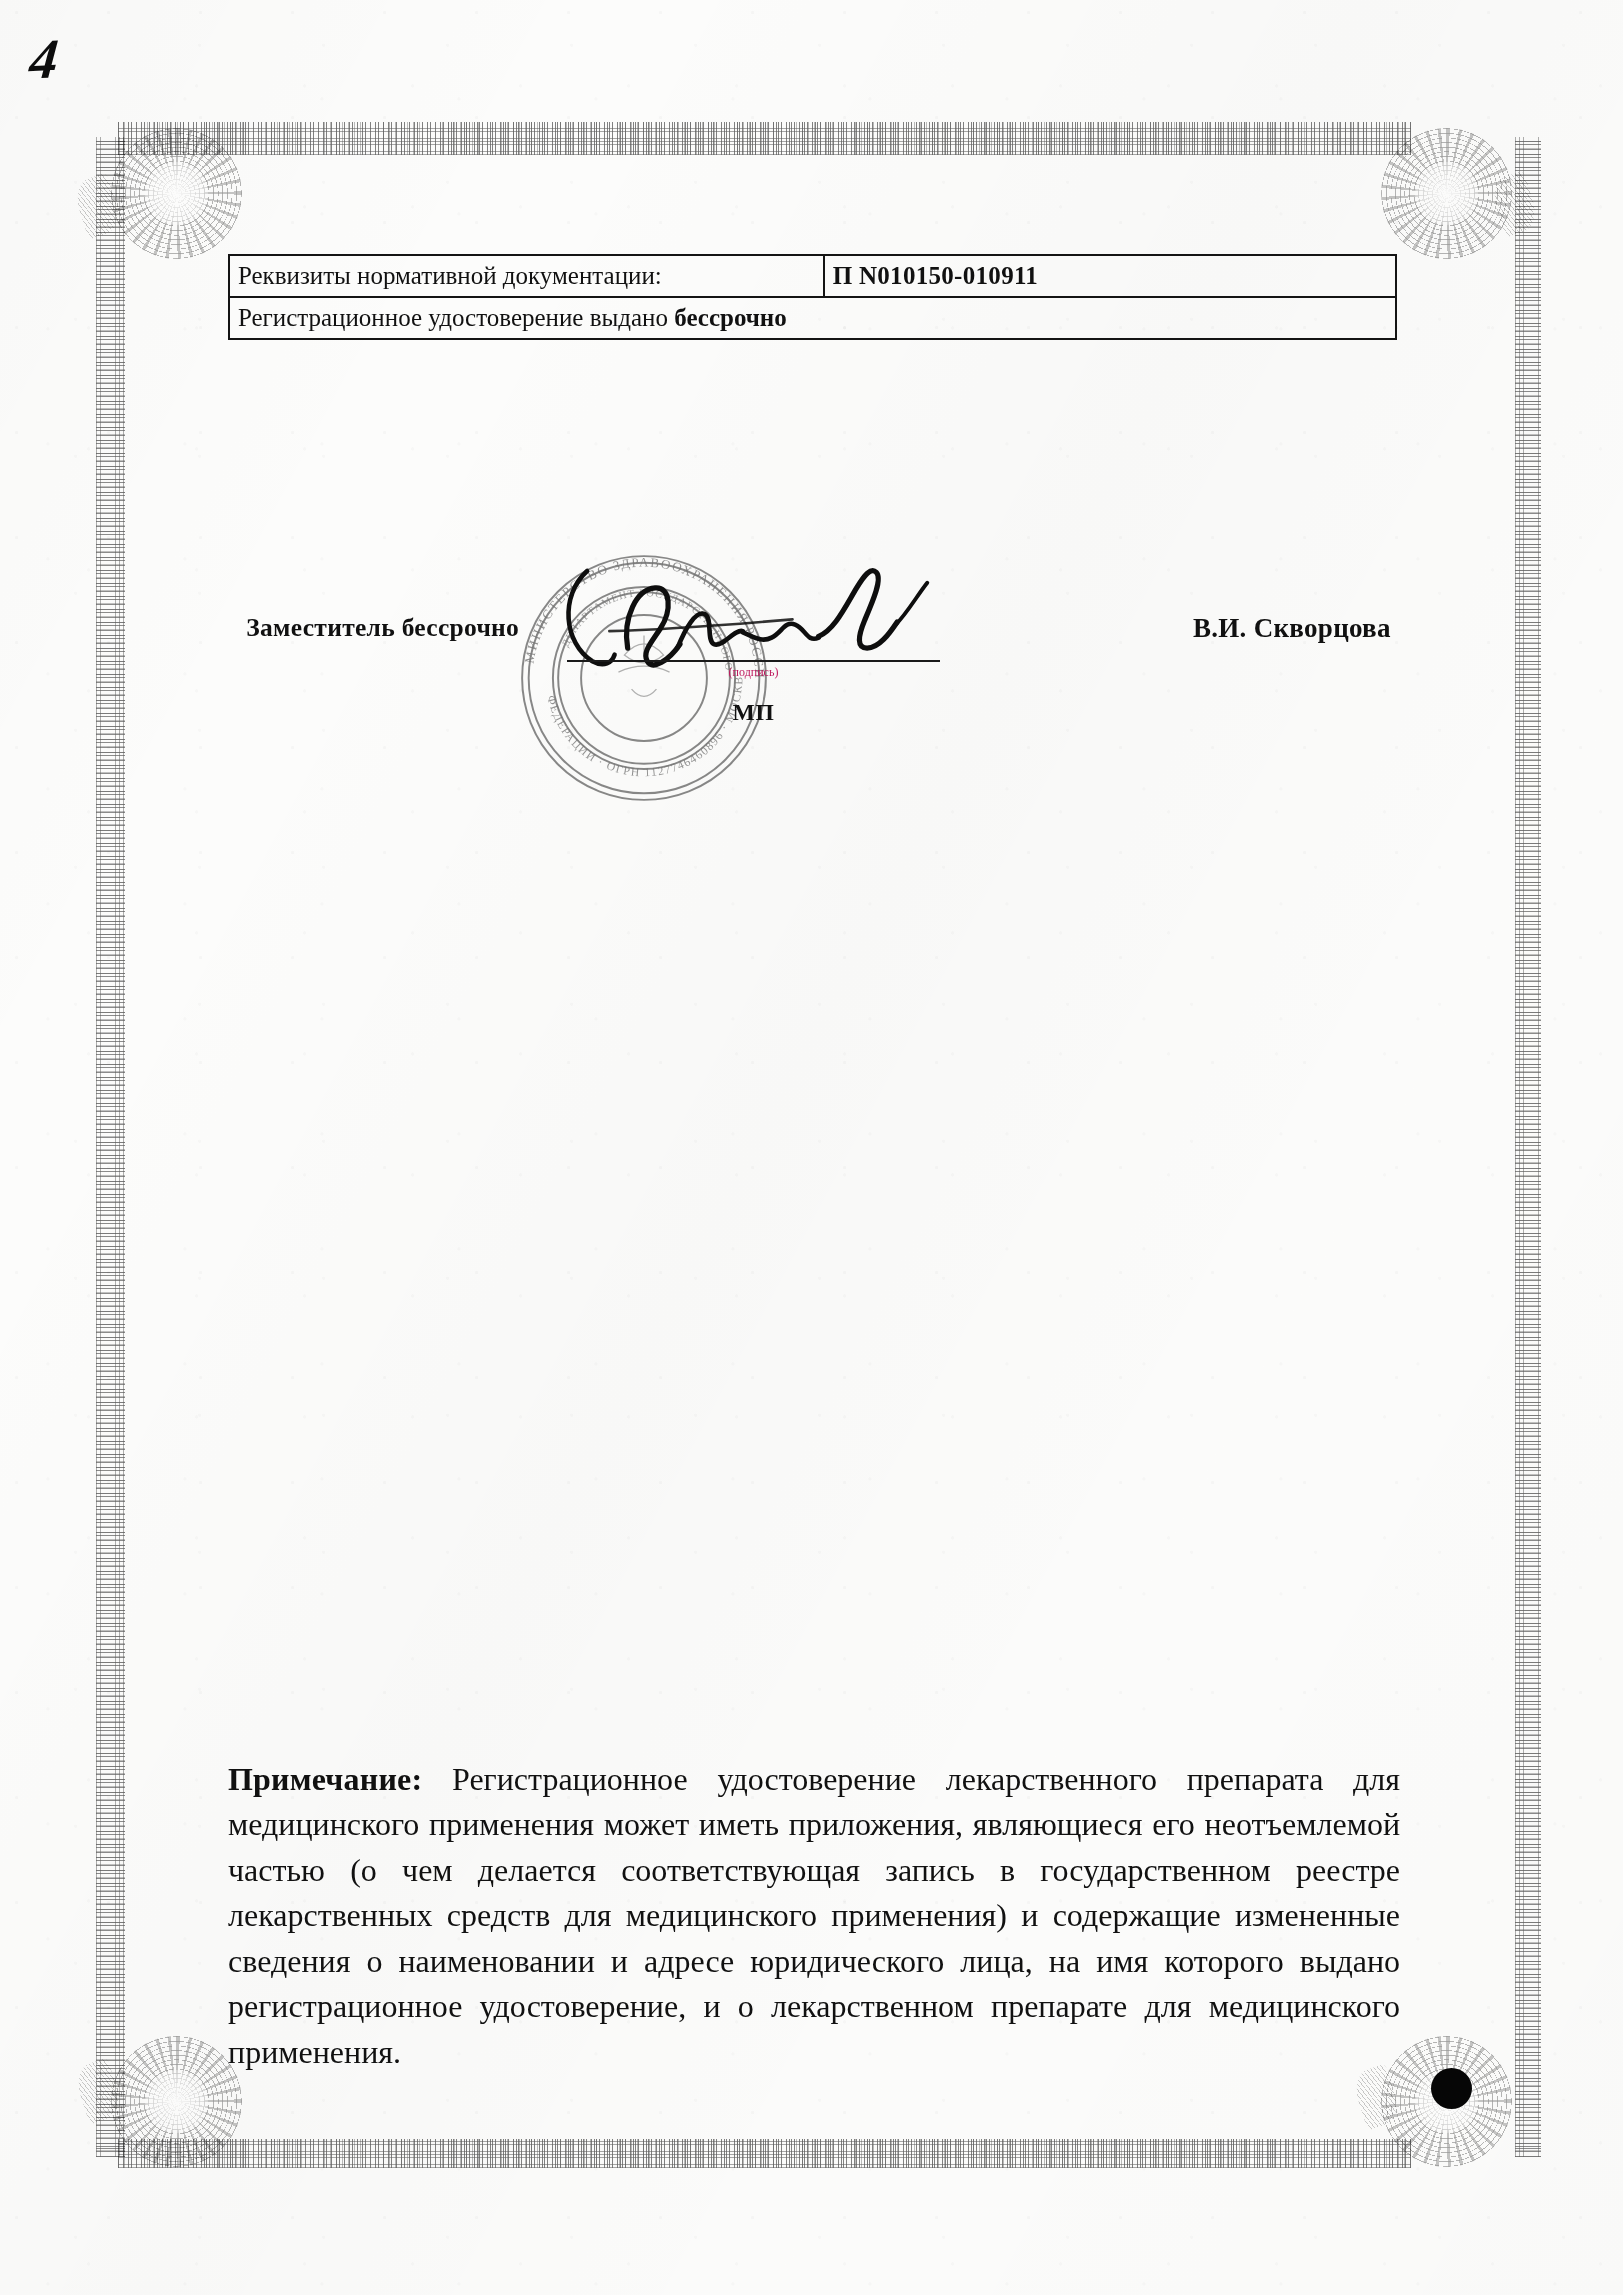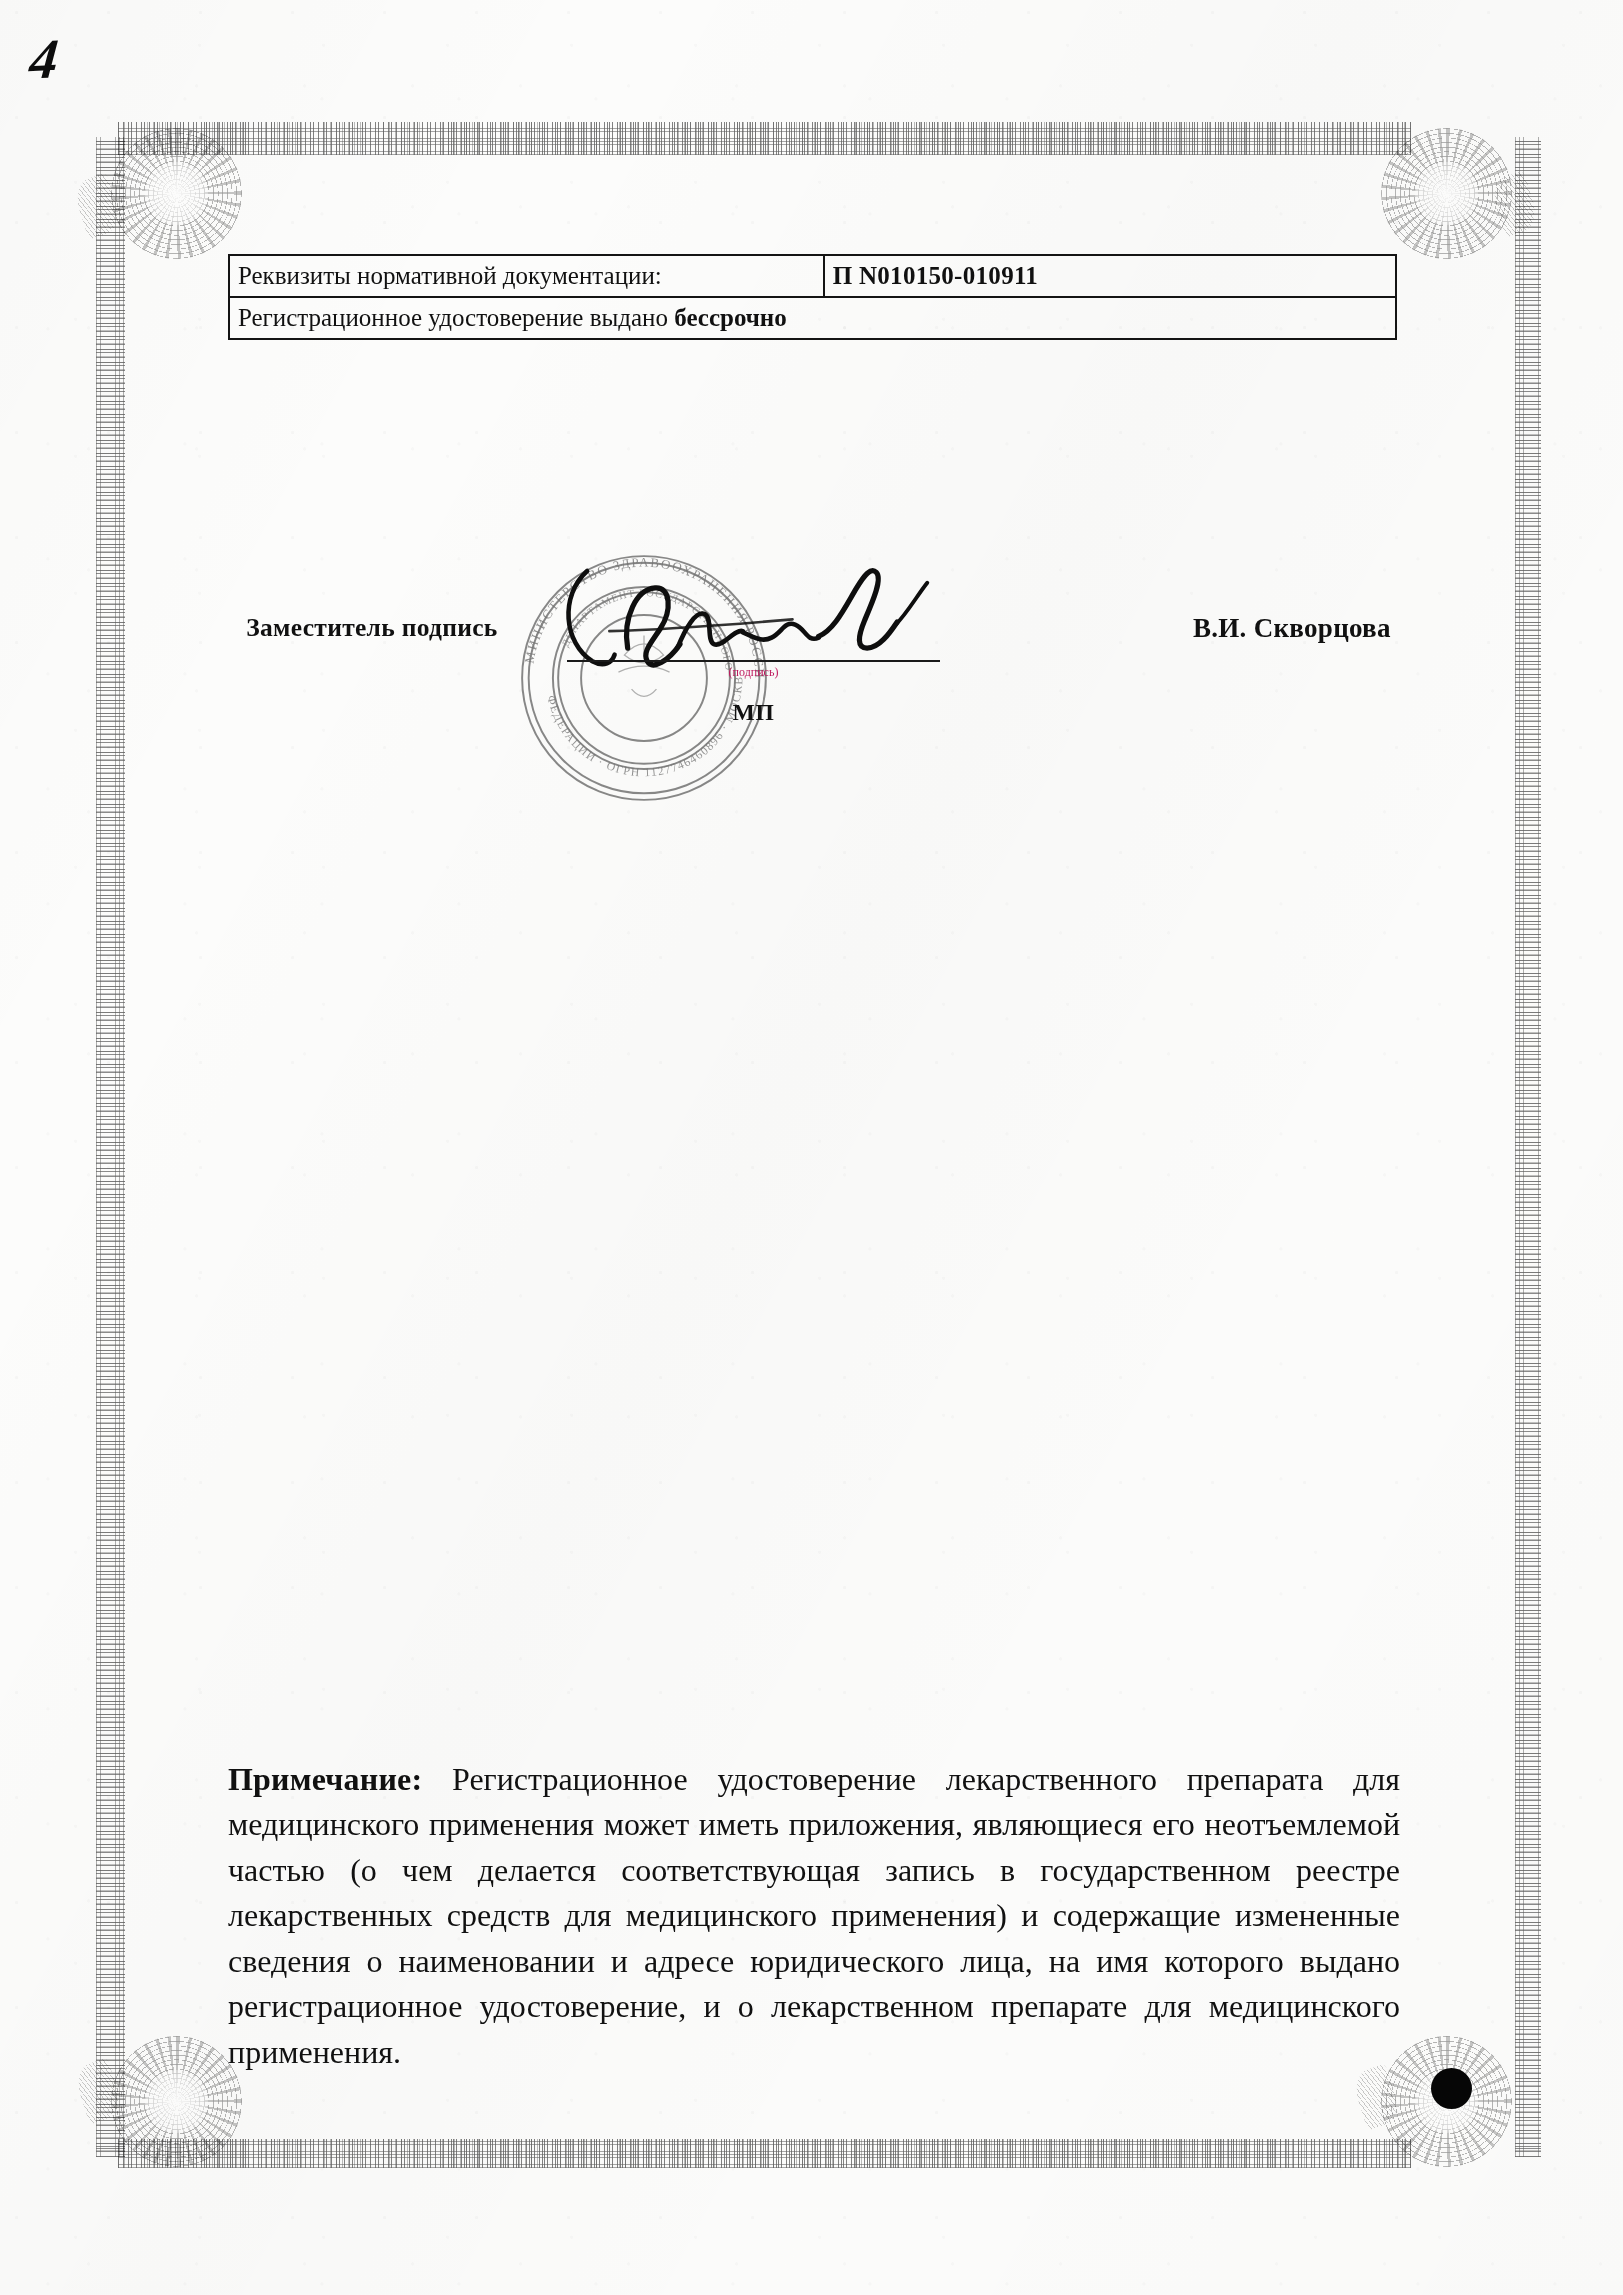--- a/index.html
+++ b/index.html
@@ -366,21 +366,21 @@
           <path d="M296 152 C 312 158, 324 168, 340 160 C 356 152, 360 134, 376 140
                    C 392 146, 394 168, 412 160" stroke-width="7"></path>
           <path d="M412 158 C 436 148, 452 114, 470 84 C 482 64, 492 52, 500 60
                    C 510 70, 494 106, 482 134 C 472 158, 470 176, 486 176
                    C 504 176, 520 154, 532 136" stroke-width="8"></path>
           <path d="M528 142 C 548 122, 562 96, 578 76" stroke-width="6"></path>
           <path d="M92 150 C 168 148, 278 140, 372 132" stroke-width="4" opacity=".85"></path>
         </g>
       </svg>
 
-      <div id="signer-title">Заместитель подпись</div>
+      <div id="signer-title">Заместитель бессрочно</div>
 
       <div id="signer-name">В.И. Скворцова</div>
 
       <div id="signature-line"></div>
 
       <div id="signature-caption">(подпись)</div>
 
       <div id="mp-mark">МП</div>
     </div>
 

